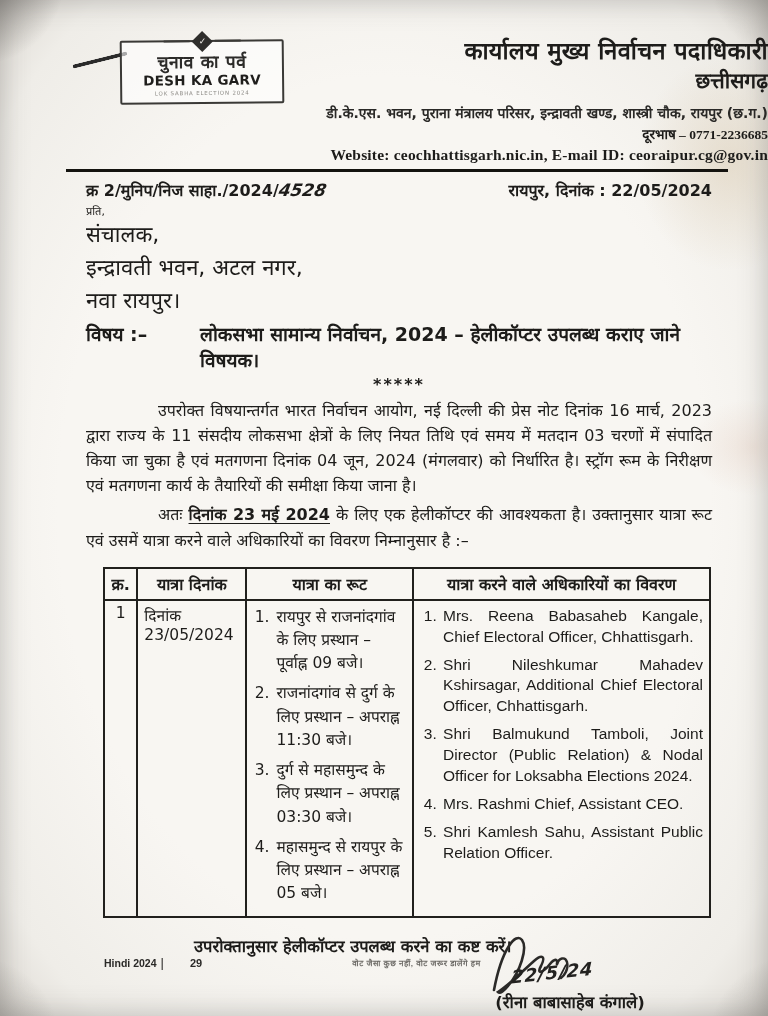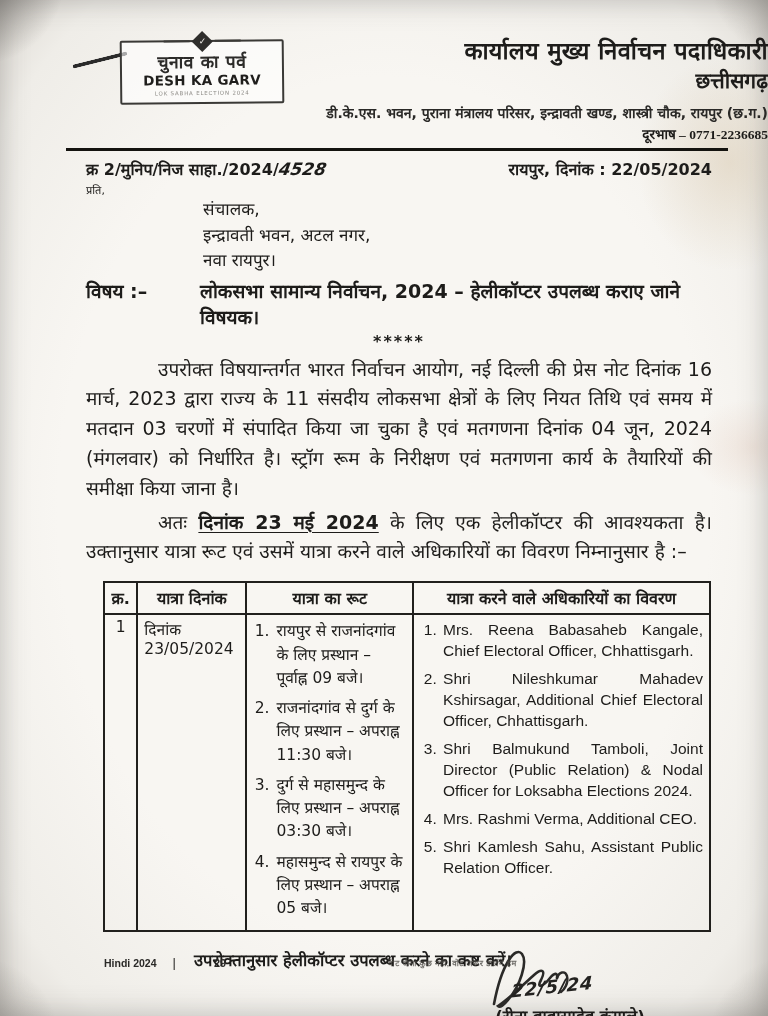--- a/index.html
+++ b/index.html
@@ -62,26 +62,26 @@
   .head-web{font-size:15.5px;font-weight:700;margin-top:3px;margin-left:-62px;font-family:"Liberation Serif",serif;letter-spacing:.2px;}
   .head-rule{margin:5px 40px 0 66px;border-bottom:3px solid #14130f;}
 
   
   .content{padding:0 56px 0 86px;}
   .refrow{display:flex;justify-content:space-between;align-items:baseline;margin-top:7px;font-size:16px;}
   .ref-no{font-weight:700;}
   .ref-hand{font-style:italic;font-weight:700;display:inline-block;transform:skewX(-10deg);font-size:17px;}
   .ref-date{font-weight:700;}
   .prati{font-size:11px;margin-top:2px;}
-  .addressee{margin-left:117px;font-size:17px;line-height:1.5;}
+  .addressee{font-size:22px;line-height:1.5;}
   .subjectrow{display:flex;margin-top:4px;font-size:19px;font-weight:700;}
   .subject-label{flex:none;width:92px;}
   .subject-text{padding-left:22px;}
   .stars{text-align:center;font-size:16px;font-weight:700;letter-spacing:2px;margin-top:2px;}
-  .para{font-size:19px;line-height:1.57;text-align:justify;margin-top:4px;}
+  .para{font-size:16px;line-height:1.57;text-align:justify;margin-top:4px;}
   .para.indent{text-indent:72px;}
   .uline{font-weight:700;text-decoration:underline;text-underline-offset:3px;}
 
   
   table.trip{
     border-collapse:collapse;margin:14px 0 0 17px;width:608px;
     font-size:15.5px;
   }
   table.trip th,table.trip td{
     border:2px solid #21201d;vertical-align:top;padding:3px 6px;
@@ -109,21 +109,20 @@
     letter-spacing:1px;
   }
   .signatory{position:absolute;right:66px;top:56px;text-align:center;font-size:16.5px;font-weight:600;line-height:1.55;}
 
   
   .footer{
     position:absolute;left:0;right:0;bottom:46px;
     display:flex;align-items:center;
     padding:0 56px 0 104px;
     font-family:"Liberation Sans",sans-serif;
-    gap:12px;
   }
   .footer-left{font-size:10.5px;font-weight:700;color:#2a2927;}
   .footer-bar{font-size:13px;font-weight:400;margin:0 26px 0 4px;color:#2a2927;}
   .footer-page{font-size:11px;font-weight:700;color:#2a2927;}
   .footer-slogan{font-size:8px;font-weight:700;color:#4a4844;margin-left:150px;letter-spacing:.5px;opacity:.8;}
 </style>
 </head>
 <body>
 
 <div class="paper">
@@ -146,20 +145,21 @@
       <div class="logo-hindi">चुनाव का पर्व</div>
       <div class="logo-eng">DESH KA GARV</div>
       <div class="logo-sub">LOK SABHA ELECTION 2024</div>
     </div>
 
     <div class="head-center">
       <div class="head-office">कार्यालय मुख्य निर्वाचन पदाधिकारी</div>
       <div class="head-state">छत्तीसगढ़</div>
       <div class="head-address">डी.के.एस. भवन, पुराना मंत्रालय परिसर, इन्द्रावती खण्ड, शास्त्री चौक, रायपुर (छ.ग.)</div>
       <div class="head-phone">दूरभाष – 0771-2236685</div>
+      <div class="head-web">Website: ceochhattisgarh.nic.in, E-mail ID: ceoraipur.cg@gov.in</div>
     </div>
     <div class="head-rule"></div>
   </div>
 
   <div class="content">
 
     <div class="refrow">
       <span class="ref-no"><span>क्र 2/मुनिप/निज साहा./2024/</span><span class="ref-hand">4528</span></span>
       <span class="ref-date">रायपुर, दिनांक : 22/05/2024</span>
     </div>
@@ -209,21 +209,21 @@
               <li>राजनांदगांव से दुर्ग के लिए प्रस्थान – अपराह्न 11:30 बजे।</li>
               <li>दुर्ग से महासमुन्द के लिए प्रस्थान – अपराह्न 03:30 बजे।</li>
               <li>महासमुन्द से रायपुर के लिए प्रस्थान – अपराह्न 05 बजे।</li>
             </ol>
           </td>
           <td>
             <ol class="cell-list off-list">
               <li>Mrs. Reena Babasaheb Kangale, Chief Electoral Officer, Chhattisgarh.</li>
               <li>Shri Nileshkumar Mahadev Kshirsagar, Additional Chief Electoral Officer, Chhattisgarh.</li>
               <li>Shri Balmukund Tamboli, Joint Director (Public Relation) &amp; Nodal Officer for Loksabha Elections 2024.</li>
-              <li>Mrs. Rashmi Verma, Additional CEO.</li>
+              <li>Mrs. Rashmi Chief, Assistant CEO.</li>
               <li>Shri Kamlesh Sahu, Assistant Public Relation Officer.</li>
             </ol>
           </td>
         </tr>
       </tbody>
     </table>
 
     <div class="closing">
       <div class="request-line">उपरोक्तानुसार हेलीकॉप्टर उपलब्ध करने का कष्ट करें।</div>
 

